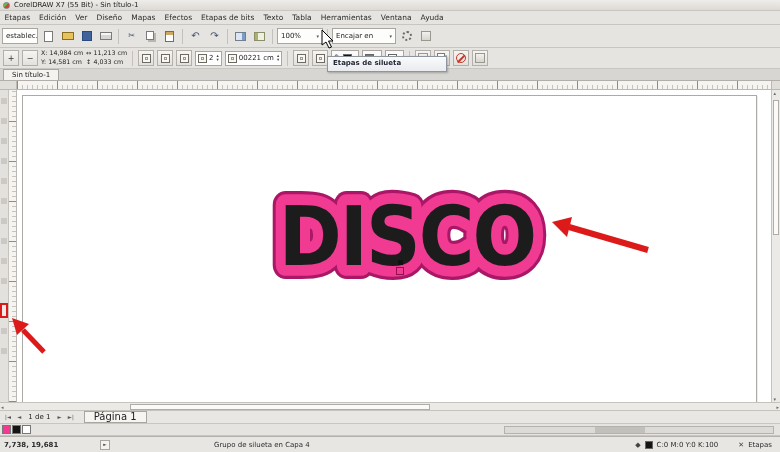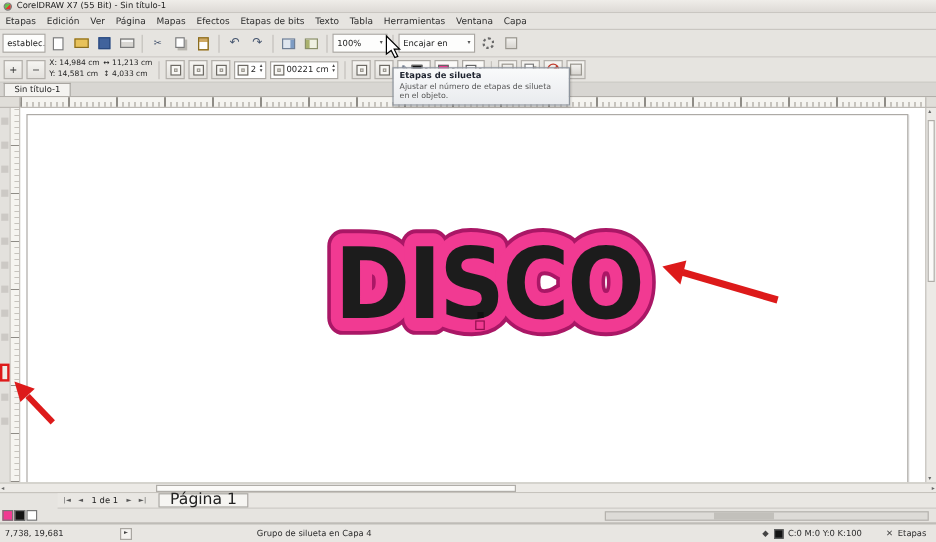--- a/index.html
+++ b/index.html
@@ -83,68 +83,68 @@
   .vscroll { position:absolute; top:90px; right:0; width:9px; height:312px; background:#eceae6; border-left:1px solid #c6c3bd; }
   .vthumb { position:absolute; left:1px; top:10px; width:6px; height:135px; background:#fbfaf8; border:1px solid #b0ada8; }
   .vscroll::before,.vscroll::after { position:absolute; left:1.5px; font-size:5px; color:#666; }
   .vscroll::before { content:"▴"; top:0; } .vscroll::after { content:"▾"; bottom:0; }
 
   .hscroll { position:absolute; top:402px; left:0; right:0; height:9px; background:#eceae6; border-top:1px solid #c6c3bd; border-bottom:1px solid #c6c3bd; }
   .hthumb { position:absolute; left:130px; top:1px; width:300px; height:6px; background:#fbfaf8; border:1px solid #b0ada8; }
   .hscroll::before,.hscroll::after { position:absolute; top:1px; font-size:5px; color:#666; }
   .hscroll::before { content:"◂"; left:1px; } .hscroll::after { content:"▸"; right:1px; }
 
-  .pagenav { position:absolute; top:411px; left:0; right:0; height:13px; background:#e9e7e3; display:flex; align-items:center; gap:2px; padding-left:3px; border-bottom:1px solid #c9c6c1;margin-left:48px; }
+  .pagenav { position:absolute; top:411px; left:0; right:0; height:13px; background:#e9e7e3; display:flex; align-items:center; gap:2px; padding-left:3px; border-bottom:1px solid #c9c6c1; }
   .nav-btn { font-size:5.5px; color:#555; padding:0 2px; line-height:11px; }
   .nav-label { font-size:7px; color:#222; padding:0 3px; }
-  .page-tab { margin-left:6px; background:#f6f5f2; border:1px solid #a9a6a1; padding:0 9px; font-size:13px; line-height:10px; color:#222; }
+  .page-tab { margin-left:6px; background:#f6f5f2; border:1px solid #a9a6a1; padding:0 9px; font-size:10px; line-height:10px; color:#222; }
 
   .paletterow { position:absolute; top:424px; left:0; right:0; height:12px; background:#e6e4e0; display:flex; align-items:center; gap:1px; padding:0 2px; border-bottom:1px solid #c9c6c1; }
   .pal-swatch { width:9px; height:9px; border:1px solid #777; display:block; }
   .pal-scroll { margin-left:auto; width:270px; height:8px; background:#dddbd7; border:1px solid #b5b2ad; position:relative; margin-right:4px; }
   .pal-thumb { position:absolute; left:90px; top:0; width:50px; height:6px; background:#c2c0bb; }
 
   .statusbar { position:absolute; top:436px; left:0; right:0; height:16px; background:#e8e6e2; border-top:1px solid #b5b2ad; display:flex; align-items:center; font-size:7px; color:#2c2c2c; padding:0 4px; }
-  .sb-pos { width:96px; white-space:nowrap; overflow:hidden; }
+  .sb-pos { width:96px; white-space:nowrap; overflow:hidden;font-weight:bold; }
   .sb-flyout { width:10px; height:10px; border:1px solid #a9a6a1; background:#f4f3f0; font-size:4.5px; color:#444; display:flex; align-items:center; justify-content:center; margin-right:8px; }
   .sb-sel { margin-left:96px; }
   .sb-right { position:absolute; right:8px; display:flex; align-items:center; gap:4px; }
   .sb-ic { font-size:7px; color:#444; }
   .sb-ic.gap { margin-left:16px; }
   .sb-swatch { width:8px; height:8px; background:#141414; border:1px solid #666; display:block; }
 
-  .tooltip { position:absolute; left:327px; top:56px; width:148px; background:linear-gradient(#f9fafb,#e9ebee); border:1px solid #8e959e; padding:2px 5px 3px; z-index:60; box-shadow:1px 1px 2px rgba(0,0,0,.25); }
+  .tooltip { position:absolute; left:327px; top:56px; width:120px; background:linear-gradient(#f9fafb,#e9ebee); border:1px solid #8e959e; padding:2px 5px 3px; z-index:60; box-shadow:1px 1px 2px rgba(0,0,0,.25); }
   .tt-title { font-size:7px; font-weight:bold; color:#1f2430; margin-bottom:1px; }
   .tt-body { font-size:6.5px; color:#555; line-height:8px; }
 
   .overlay { position:absolute; left:0; top:0; z-index:50; pointer-events:none; }
 </style>
 </head>
 <body>
 
 <div class="app">
 
   <div class="titlebar">
     <span class="app-logo"></span>
     <span>CorelDRAW X7 (55 Bit) - Sin título-1</span>
   </div>
 
   <div class="menubar">
     <span class="mi">Etapas</span>
     <span class="mi">Edición</span>
     <span class="mi">Ver</span>
-    <span class="mi">Página</span>
+    <span class="mi">Diseño</span>
     <span class="mi">Mapas</span>
     <span class="mi">Efectos</span>
     <span class="mi">Etapas de bits</span>
     <span class="mi">Texto</span>
     <span class="mi">Tabla</span>
     <span class="mi">Herramientas</span>
     <span class="mi">Ventana</span>
-    <span class="mi">Capa</span>
+    <span class="mi">Ayuda</span>
   </div>
 
   <div class="toolbar">
     <div class="combo preset">
         <span>establec...</span>
       </div>
     <span class="tbtn">
         <span class="ic ic-page"></span>
       </span>
     <span class="tbtn">
@@ -329,21 +329,20 @@
       <span class="sb-ic">◆</span>
       <span class="sb-swatch"></span>
       <span>C:0 M:0 Y:0 K:100</span>
       <span class="sb-ic gap">✕</span>
       <span>Etapas</span>
     </span>
   </div>
 
   <div class="tooltip">
     <div class="tt-title">Etapas de silueta</div>
-    <div class="tt-body">Ajustar el número de etapas de silueta en el objeto.</div>
   </div>
 
   <svg class="overlay" width="780" height="452">
     <line x1="648" y1="250" x2="569" y2="227" style="stroke:var(--arrow-red,#dd1a1a)" stroke-width="6"></line>
     <polygon points="552,222 572,217 567,237" style="fill:var(--arrow-red,#dd1a1a)"></polygon>
     <line x1="44" y1="352" x2="23" y2="330" style="stroke:var(--arrow-red,#dd1a1a)" stroke-width="5"></line>
     <polygon points="12,318 29,324 17,335" style="fill:var(--arrow-red,#dd1a1a)"></polygon>
     <polygon points="322,30 322,45 326,42 329,48 331.5,47 328.5,41 333,41" fill="#ffffff" stroke="#000000" stroke-width="1"></polygon>
   </svg>
 

